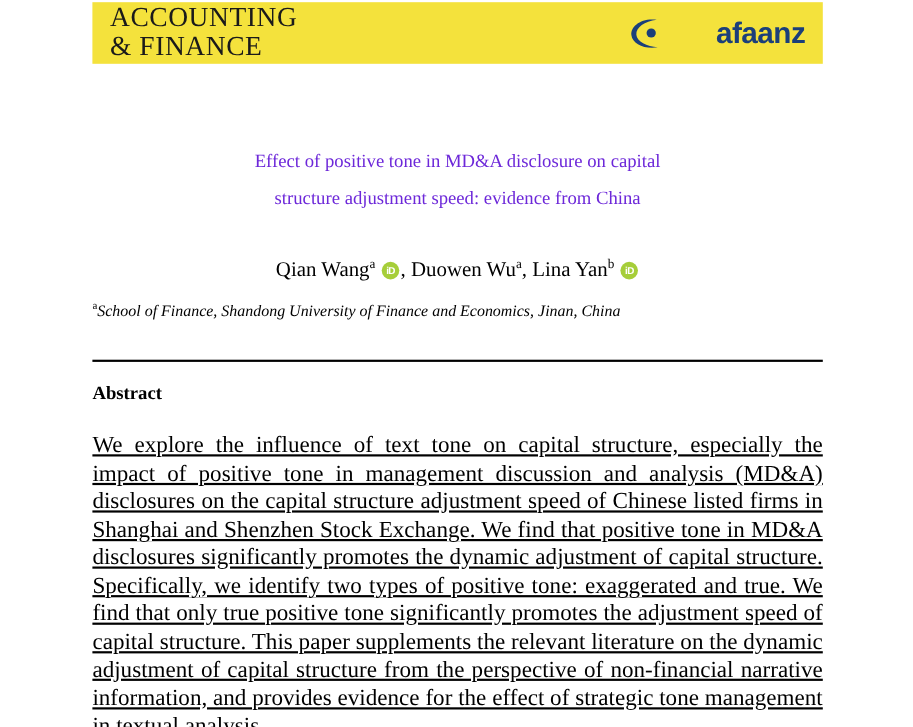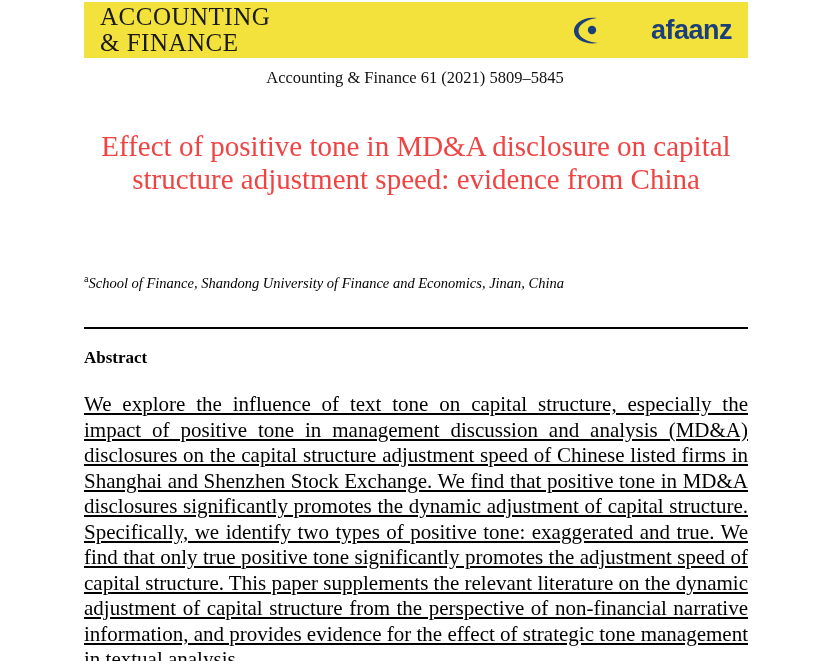--- a/index.html
+++ b/index.html
@@ -68,23 +68,23 @@
     font-size: 16.5px;
     color: #111;
   }
   
   .article-title {
     position: absolute;
     top: 130px;
     left: 84px;
     width: 664px;
     text-align: center;
-    font-size: 29px;
+    font-size: 17px;
     line-height: 33px;
-    color: #ef4444;
+    color: #6d28d9;
   }
   .article-title .tline { display: block; }
   
   .authors {
     position: absolute;
     top: 228px;
     left: 84px;
     width: 664px;
     text-align: center;
     font-size: 19px;
@@ -163,27 +163,31 @@
       <span>
         <svg width="32" height="34" viewBox="0 0 32 34">
           <path d="M27 5 C13 3, 3 11, 4 19 C5 27, 16 32, 28 30 C18 29, 9 25, 8.5 18.5 C8 12, 16 6.5, 27 5 Z" fill="#1b3f7a"></path>
           <circle cx="22" cy="17" r="4.2" fill="#1b3f7a"></circle>
         </svg>
       </span>
       <span class="publisher-name">afaanz</span>
     </div>
   </div>
 
-  <div class="citation">Accounting &amp; Finance 61 (2021) 5809–5845</div>
 
   <div class="article-title">
     <span class="tline">Effect of positive tone in MD&amp;A disclosure on capital</span>
     <span class="tline">structure adjustment speed: evidence from China</span>
   </div>
 
+  <div class="authors">
+    <span>Qian Wang</span><sup>a</sup>
+    <span class="orcid">iD</span><span>, </span><span>Duowen Wu</span><sup>a</sup><span>, </span><span>Lina Yan</span><sup>b</sup>
+    <span class="orcid">iD</span>
+  </div>
 
   <div class="affiliations">
     <div><sup>a</sup><span>School of Finance, Shandong University of Finance and Economics, Jinan, China</span></div>
   </div>
 
   <div class="rule"></div>
 
   <div class="abstract-heading">Abstract</div>
   <div class="abstract-body">We explore the influence of text tone on capital structure, especially the impact of positive tone in management discussion and analysis (MD&amp;A) disclosures on the capital structure adjustment speed of Chinese listed firms in Shanghai and Shenzhen Stock Exchange. We find that positive tone in MD&amp;A disclosures significantly promotes the dynamic adjustment of capital structure. Specifically, we identify two types of positive tone: exaggerated and true. We find that only true positive tone significantly promotes the adjustment speed of capital structure. This paper supplements the relevant literature on the dynamic adjustment of capital structure from the perspective of non-financial narrative information, and provides evidence for the effect of strategic tone management in textual analysis.</div>
 

